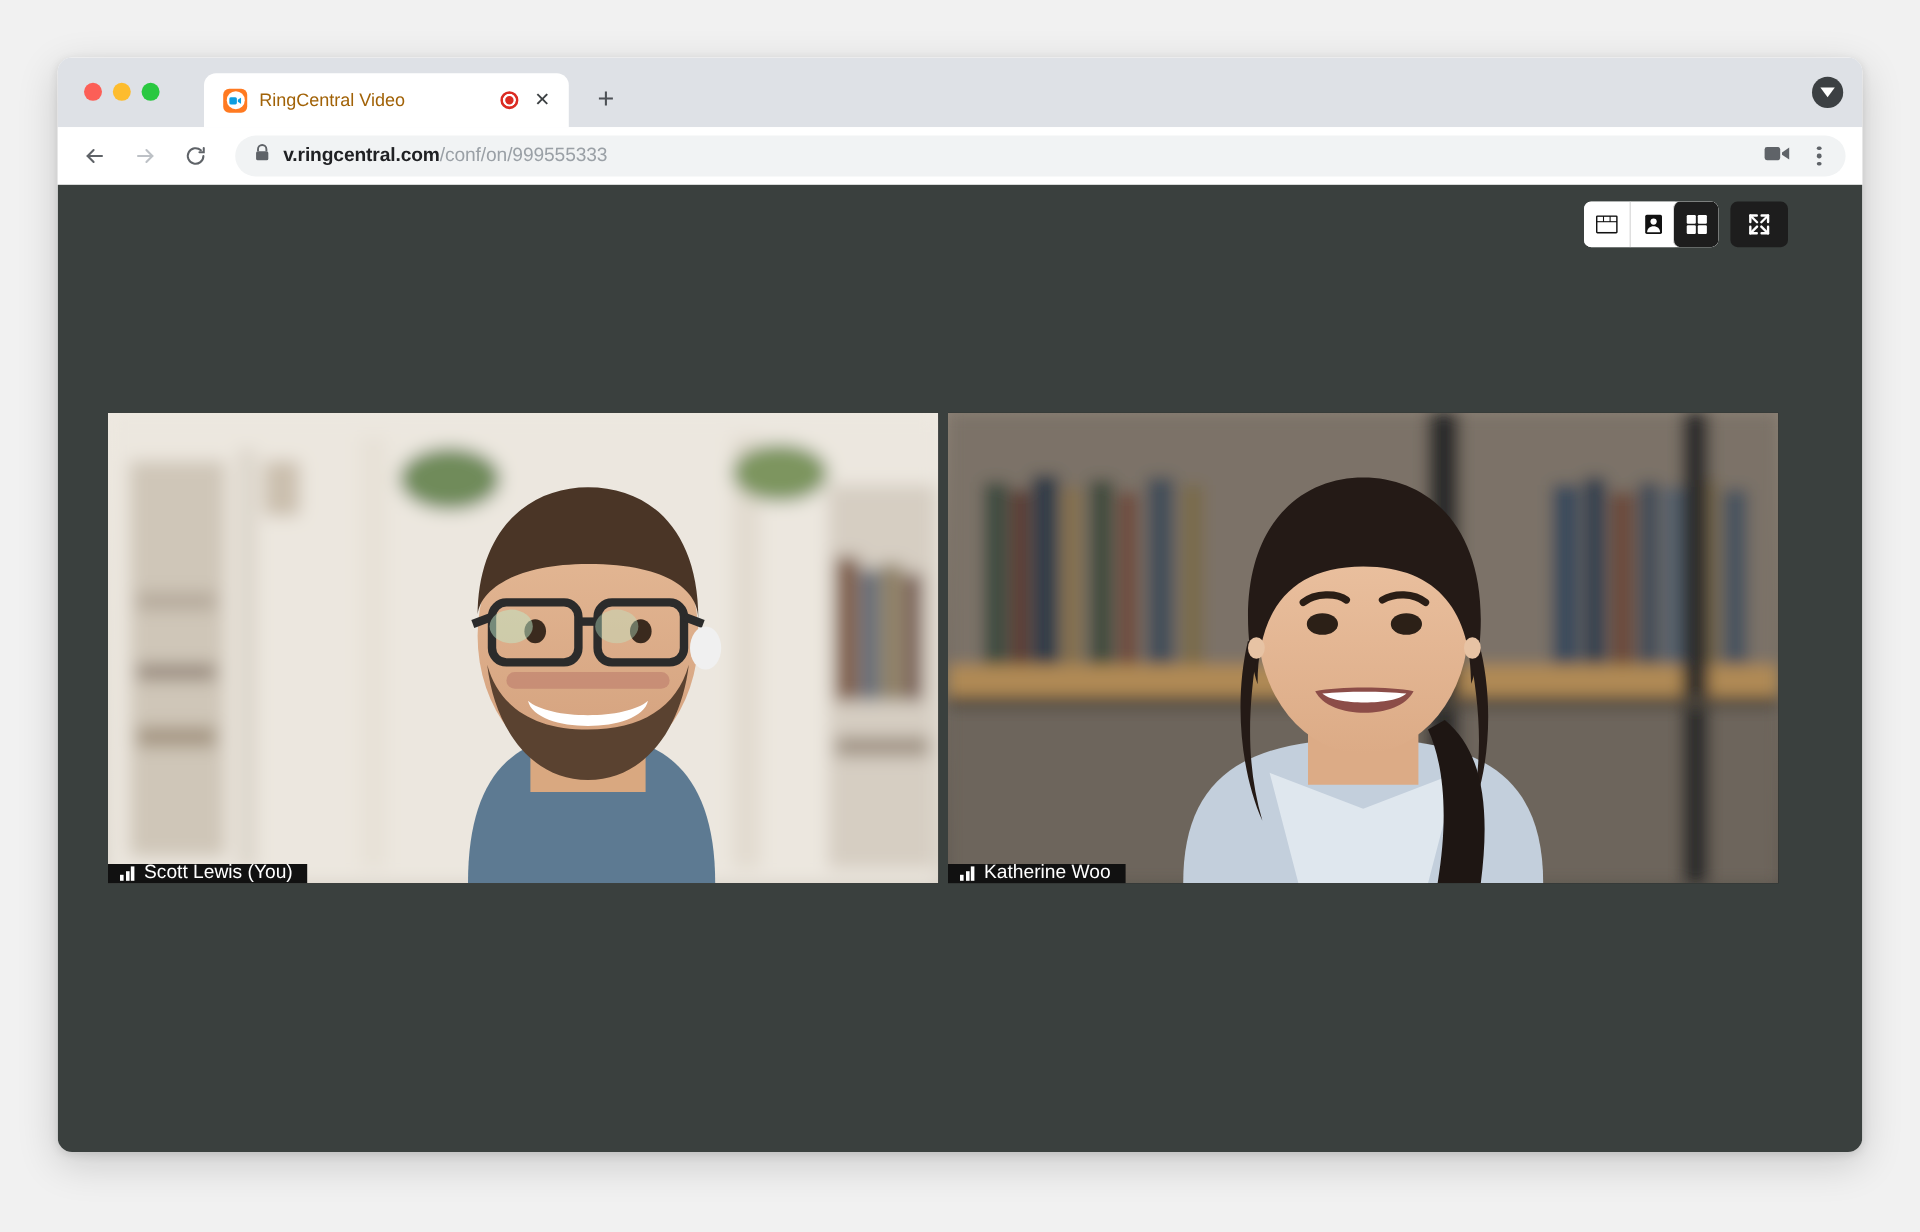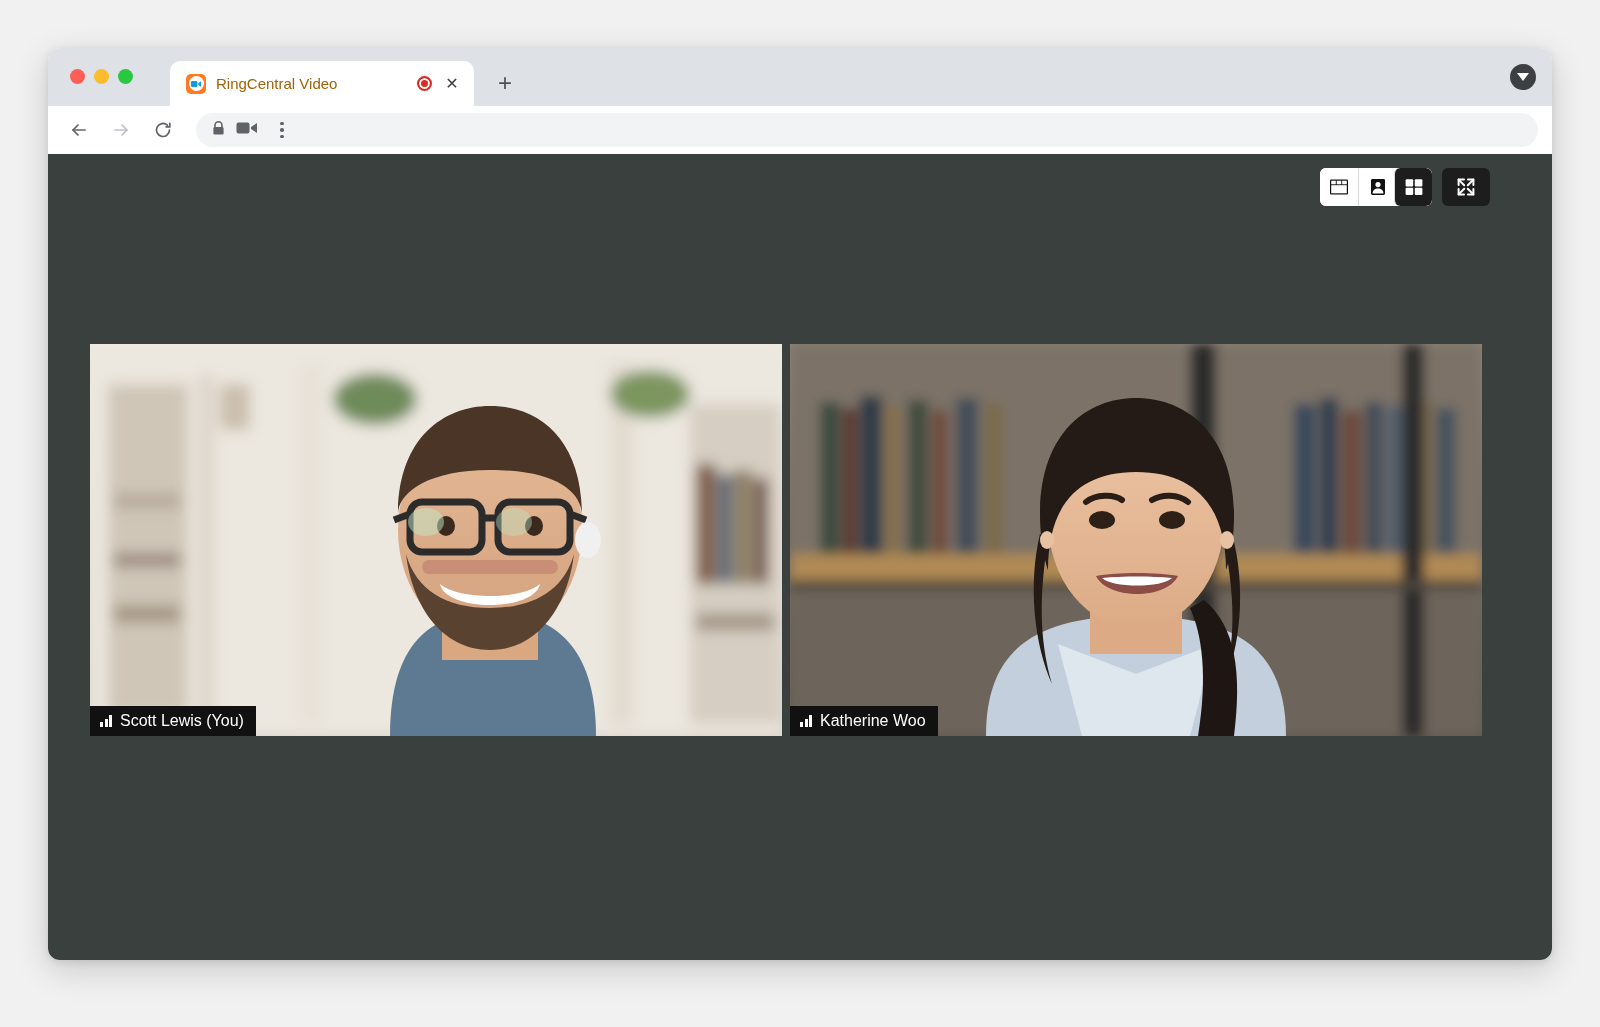--- a/index.html
+++ b/index.html
@@ -210,21 +210,21 @@
   .tile {
     position: relative;
     flex: 1 1 0;
     overflow: hidden;
     background: #222;
   }
   .tile .bg { position: absolute; inset: 0; }
   .namechip {
     position: absolute;
     left: 0; bottom: 0;
-    height: 30px;
+    height: 16px;
     background: #111111;
     display: flex; align-items: center;
     gap: 8px;
     padding: 0 12px 0 10px;
     color: #ffffff;
     font-size: 16px;
   }
   .bars { display: flex; align-items: flex-end; gap: 1.5px; height: 12px; }
   .bars i { width: 3px; background: #ffffff; display: block; }
   .bars i:nth-child(1) { height: 5px; }
@@ -285,20 +285,21 @@
           </svg>
       </span>
 
       <div class="omnibox">
         <span>
           <svg width="13" height="15" viewBox="0 0 13 15">
               <path d="M3 6V4.3a3.5 3.5 0 0 1 7 0V6" fill="none" stroke="#5f6368" stroke-width="1.6"></path>
               <rect x="1.4" y="6" width="10.2" height="7.6" rx="1.4" fill="#5f6368"></rect>
             </svg>
         </span>
+        <span class="urltext"><b>v.ringcentral.com</b><span>/conf/on/999555333</span></span>
         <span class="ob-right">
           <span>
             <svg width="22" height="16" viewBox="0 0 22 16">
                 <rect x="0.5" y="2.5" width="13" height="11" rx="2" fill="#5f6368"></rect>
                 <path d="M15 7 L21 3 V13 L15 9 Z" fill="#5f6368"></path>
               </svg>
           </span>
           <span class="kebab">
               <i></i>
               <i></i>

